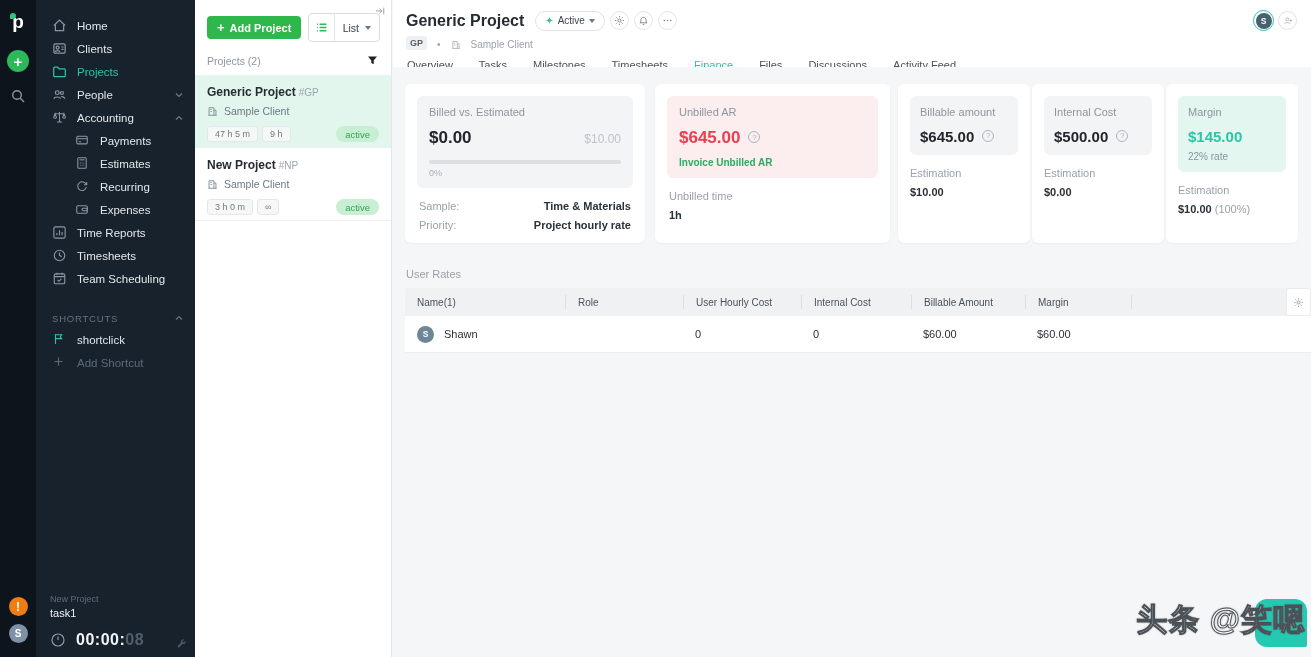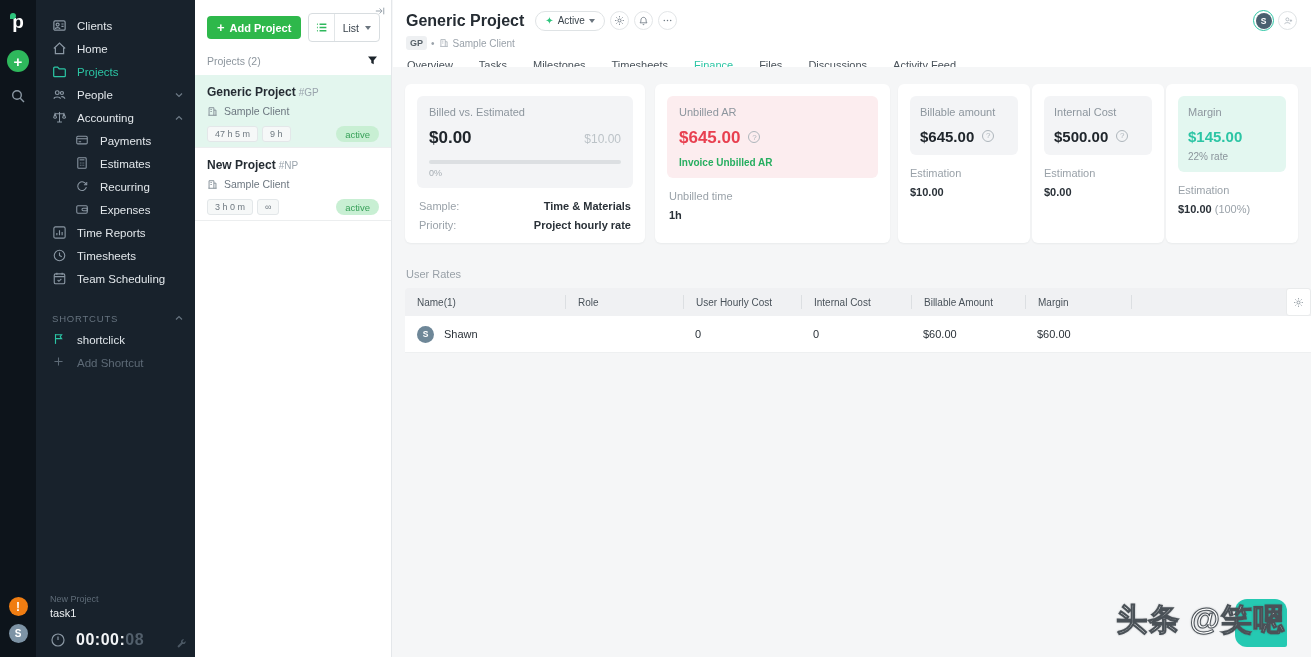--- a/index.html
+++ b/index.html
@@ -77,21 +77,21 @@
   .status-pill { margin-left:11px; display:flex; align-items:center; gap:4px; border:1px solid #dfe3e5; border-radius:11px;
                  height:20px; padding:0 9px; font-size:10px; color:#3c464e; cursor:pointer; background:#fff;}
   .status-pill .spark { color:#2ec57d; font-size:10px; }
   .circ-btn { width:19px; height:19px; border:1px solid #e3e6e8; border-radius:50%; display:flex; align-items:center; justify-content:center;
               color:#707b84; margin-left:5px; cursor:pointer; background:#fff;}
   .mh-avatars { margin-left:auto; display:flex; align-items:center; gap:4px; }
   .av-ring { width:21px; height:21px; border-radius:50%; border:1.5px solid #2bc5a4; display:flex; align-items:center; justify-content:center; }
   .av-s { width:16px; height:16px; border-radius:50%; background:#49606f; color:#fff; font-size:8.5px; font-weight:bold;
           display:flex; align-items:center; justify-content:center;}
   .av-add { width:19px; height:19px; border-radius:50%; border:1px solid #dfe3e5; color:#aab3ba; display:flex; align-items:center; justify-content:center; cursor:pointer;}
-  .mh-row2 { display:flex; align-items:center; gap:4px; padding:5px 0 0 13px; font-size:10px; color:#9aa2aa;}
+  .mh-row2 { display:flex; align-items:flex-end; gap:10px; padding:5px 0 0 13px; font-size:10px; color:#9aa2aa;}
   .gp-badge { background:#eef0f2; border-radius:3px; font-size:9px; font-weight:bold; color:#555f67; padding:2px 4px; }
   .mh-tabs { display:flex; gap:26px; padding:9px 0 0 14px; font-size:11px; color:#49525a; }
   .mh-tab { padding-bottom:7px; cursor:pointer; }
   .mh-tab.active { color:#2bc5a4; border-bottom:2px solid #2bc5a4; }
 
   .content { position:absolute; top:67px; left:0; right:0; bottom:0; background:#f5f6f7; }
 
   .fin-row { display:flex; padding:17px 0 0 12px; }
   .fcard { background:#fff; border-radius:6px; box-shadow:0 1px 2px rgba(20,30,40,.05); }
   .fcard .inner { border-radius:6px; margin:12px; padding:10px 12px; }
@@ -134,21 +134,21 @@
   .ur-gear { position:absolute; right:0; top:0; width:25px; height:28px; background:#fff; border:1px solid #e9ebec; border-radius:3px;
              display:flex; align-items:center; justify-content:center; color:#8a949c; cursor:pointer;}
   .ur-row { display:flex; align-items:center; background:#fff; height:37px; border-bottom:1px solid #eef0f1;}
   .ur-td { font-size:11px; color:#2a3138; padding-left:12px; display:flex; align-items:center; gap:10px;}
   .row-av { width:17px; height:17px; border-radius:50%; background:#6e8798; color:#fff; font-size:8.5px; font-weight:bold;
             display:flex; align-items:center; justify-content:center; }
   .c-name { width:160px; } .c-role { width:118px; } .c-uhc { width:118px; } .c-ic { width:110px; }
   .c-ba { width:114px; } .c-mg { width:106px; } .c-x { flex:1; }
 
   
-  .watermark { position:absolute; right:24px; bottom:8px; z-index:9; width:200px; height:56px; pointer-events:none;}
+  .watermark { position:absolute; right:4px; bottom:8px; z-index:9; width:200px; height:56px; pointer-events:none;}
   .wm-bubble { position:absolute; right:0; bottom:2px; width:52px; height:48px; background:#25c9b2; border-radius:12px 12px 2px 12px; }
   .wm-text { position:absolute; right:2px; bottom:8px; font-size:31px; font-weight:bold; color:#fff; white-space:nowrap;
              -webkit-text-stroke:1px #4a5157; text-shadow:0 0 2px rgba(60,65,70,.8); letter-spacing:1px;}
 </style>
 </head>
 <body>
 
 <aside class="rail">
   <div class="rail-logo">p</div>
   <div class="rail-add">+</div>
@@ -162,36 +162,36 @@
     <div class="rail-alert">!</div>
     <div class="rail-avatar">S</div>
   </div>
 </aside>
 
 <nav class="sidenav">
   <div class="nav-list">
     <div class="nav-item">
       <span class="nicon">
           <svg width="15" height="15" viewBox="0 0 16 16" fill="none" stroke="currentColor" stroke-width="1.3">
+            <path d="M2 8 L8 2.3 L14 8"></path>
+            <path d="M3.6 6.8 V13.4 H12.4 V6.8"></path>
+          </svg>
+        </span>
+      <span>Home</span>
+    </div>
+    <div class="nav-item">
+      <span class="nicon">
+          <svg width="15" height="15" viewBox="0 0 16 16" fill="none" stroke="currentColor" stroke-width="1.3">
             <rect x="2" y="3" width="12" height="10" rx="1.4"></rect>
             <circle cx="6" cy="7" r="1.6"></circle>
             <path d="M3.6 11.6 c0-1.8 4.8-1.8 4.8 0"></path>
             <path d="M10 6.4 h2.4 M10 9 h2.4"></path>
           </svg>
         </span>
       <span>Clients</span>
-    </div>
-    <div class="nav-item">
-      <span class="nicon">
-          <svg width="15" height="15" viewBox="0 0 16 16" fill="none" stroke="currentColor" stroke-width="1.3">
-            <path d="M2 8 L8 2.3 L14 8"></path>
-            <path d="M3.6 6.8 V13.4 H12.4 V6.8"></path>
-          </svg>
-        </span>
-      <span>Home</span>
     </div>
     <div class="nav-item active">
       <span class="nicon">
           <svg width="15" height="15" viewBox="0 0 16 16" fill="none" stroke="currentColor" stroke-width="1.3">
             <path d="M1.8 12.4 V4.4 a1 1 0 0 1 1-1 H6 l1.6 1.7 h5.6 a1 1 0 0 1 1 1 v6.3 a1 1 0 0 1 -1 1 H2.8 a1 1 0 0 1 -1-1 Z"></path>
           </svg>
         </span>
       <span>Projects</span>
     </div>
     <div class="nav-item">

